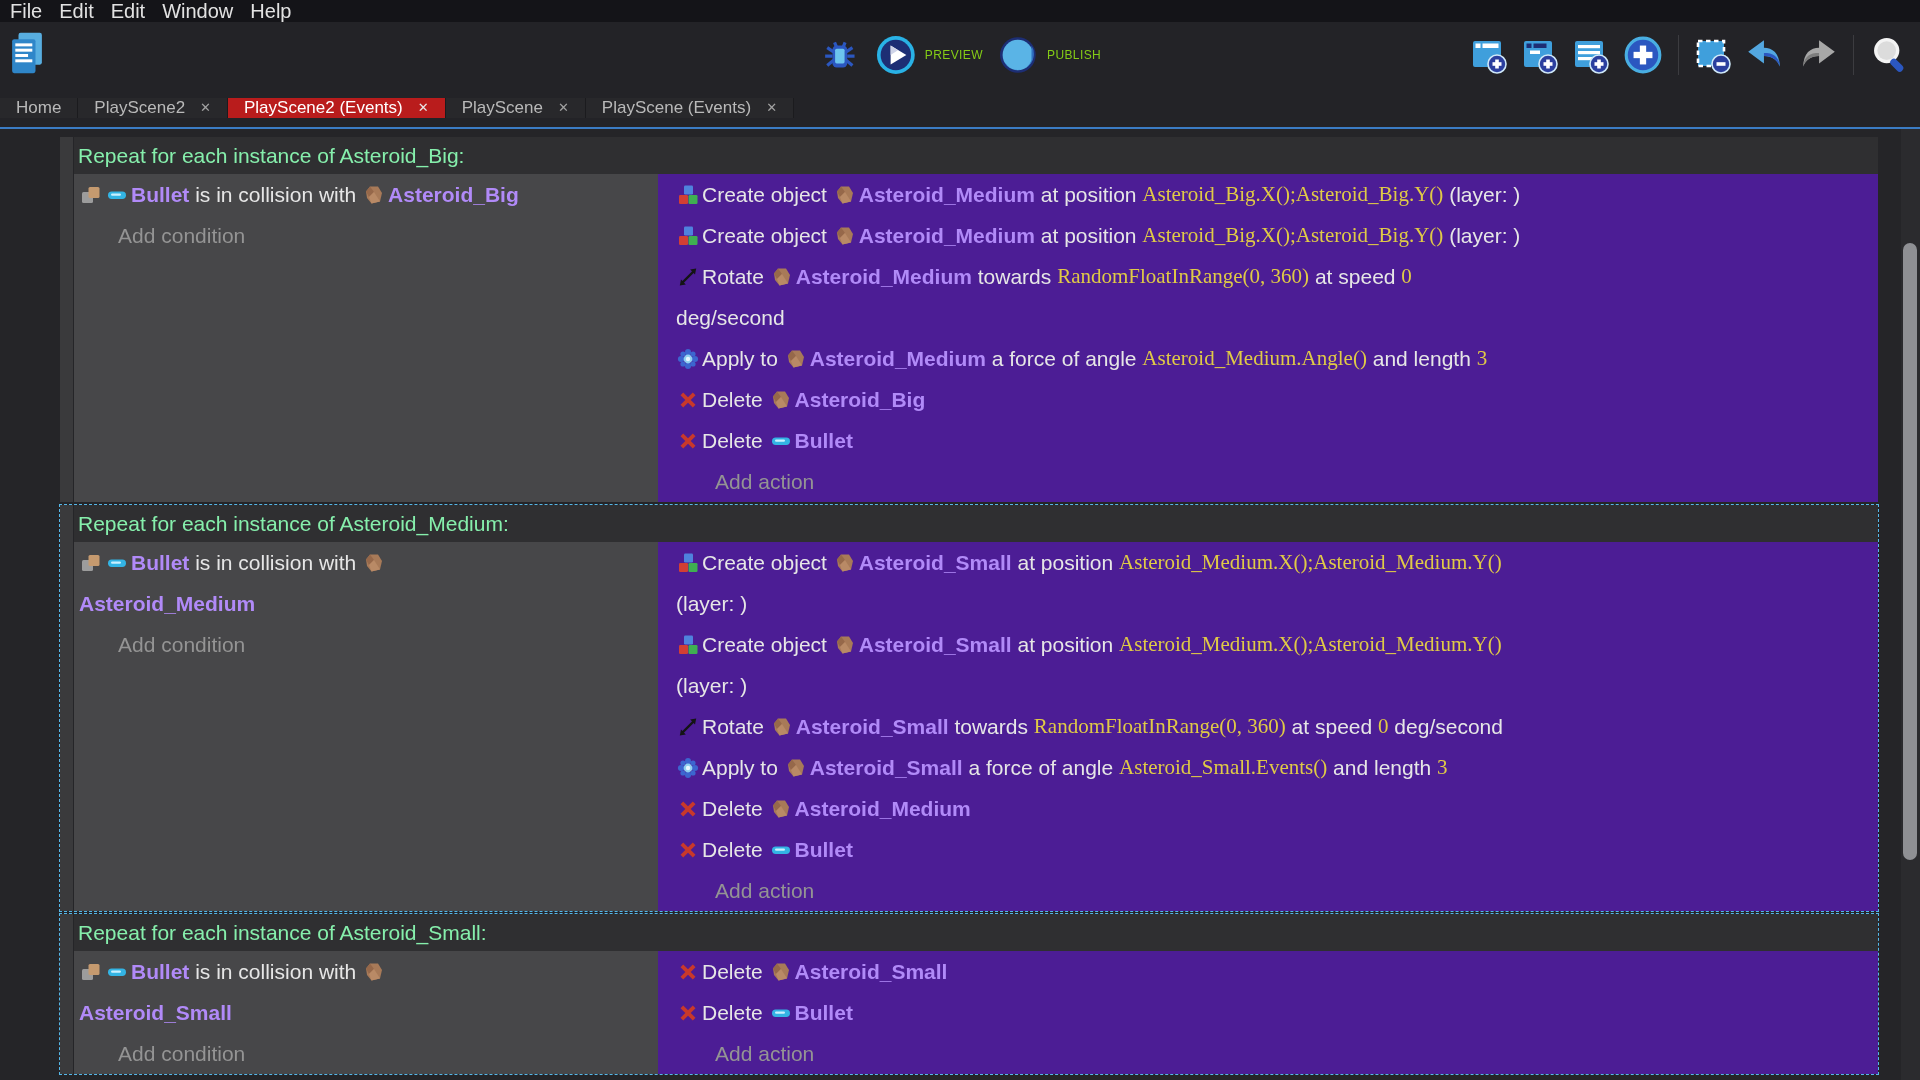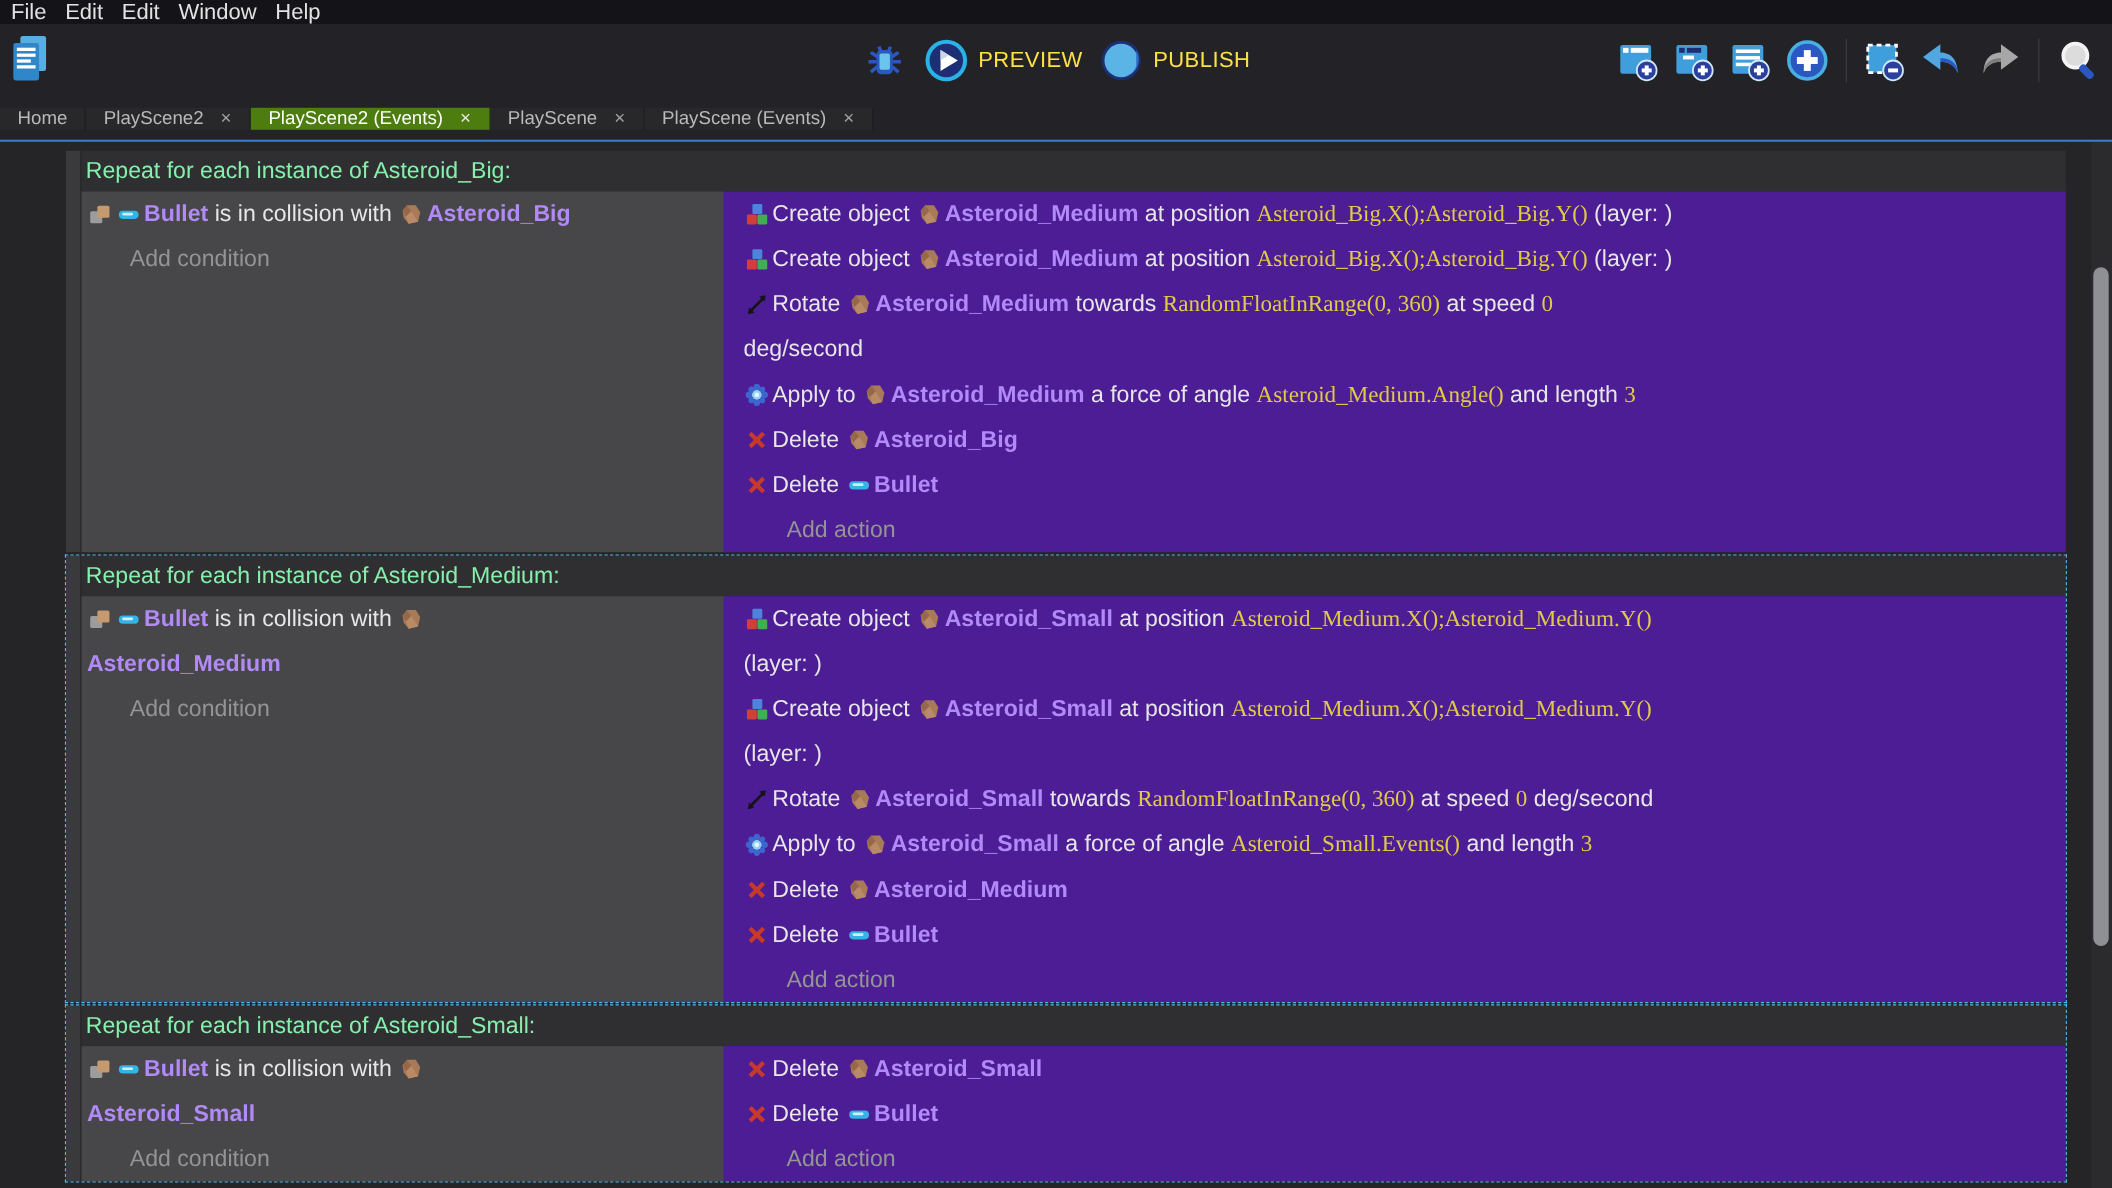--- a/index.html
+++ b/index.html
@@ -12,29 +12,29 @@
   .menu-item{color:#e2e2e2;font-size:20px;cursor:default;}
 
   
   .toolbar{position:relative;height:66px;background:#232327;display:flex;align-items:center;}
   .tb-icon{display:inline-flex;align-items:center;justify-content:center;}
   .tb-icon svg{display:block;}
   .tb-left{position:absolute;left:10px;top:8px;}
   .tb-center{position:absolute;left:50%;top:0;height:66px;transform:translateX(-50%);
     display:flex;align-items:center;gap:14px;}
   .tb-labelbtn{display:flex;align-items:center;gap:8px;}
-  .tb-label{color:#fde047;font-size:20px;letter-spacing:.4px;}
+  .tb-label{color:#84cc16;font-size:12px;letter-spacing:.4px;}
   .tb-right{position:absolute;right:8px;top:0;height:66px;display:flex;align-items:center;gap:11px;}
   .tb-sep{width:1px;height:40px;background:#3c3c40;margin:0 3px;}
 
   
   .tabbar{height:39px;background:#232327;display:flex;align-items:center;}
   .tab{display:flex;align-items:center;padding:0 16px;font-size:17px;color:#b9b9b9;
     background:#28282b;border-right:1px solid #1b1b1e;cursor:default;}
-  .tab.active{background:#4d7c0f;color:#ffffff;}
+  .tab.active{background:#b91c1c;color:#ffffff;}
   .tab-close{margin-left:15px;font-size:13px;color:#a2a2a2;line-height:1;}
   .tab.active .tab-close{color:#e8e8e8;}
   .tab-underline{height:2px;background:#3b7cc4;}
 
   
   .events-viewport{position:relative;width:1920px;height:951px;background:#252528;overflow:hidden;}
   #events-list{position:absolute;left:60px;top:8px;width:1818px;}
   .event{display:flex;margin-bottom:3px;}
   .event.selected{outline:1px dashed #55b7e8;outline-offset:0px;}
   .gutter{width:13px;background:#3a3a3c;margin-right:1px;flex:none;}

